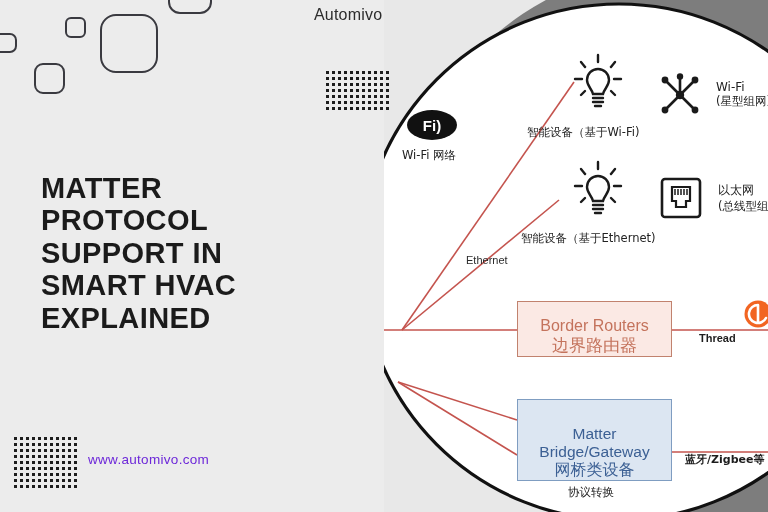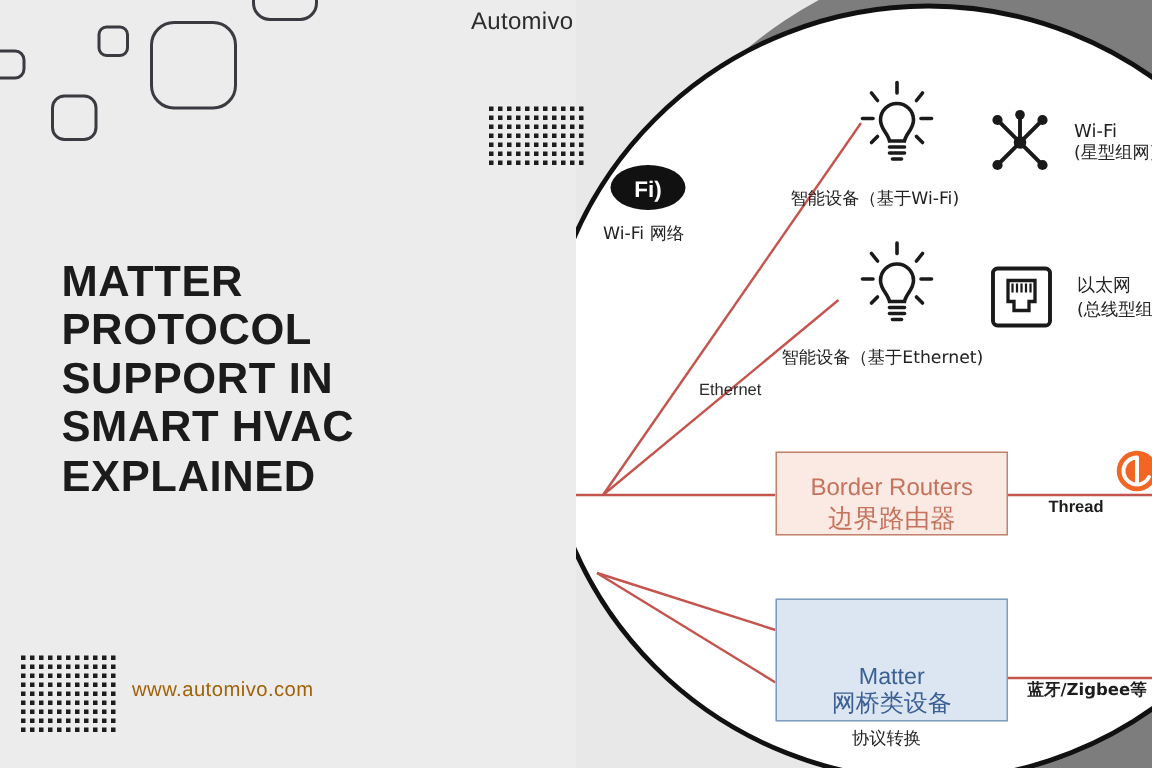--- a/index.html
+++ b/index.html
@@ -30,21 +30,21 @@
   #dots-bottom{left:14px;top:437px;grid-template-columns:repeat(11,6px);grid-template-rows:repeat(9,6px);}
   #dots-bottom i{width:3px;height:3px;}
 
   .brand-top{position:absolute;left:314px;top:6px;font-size:16px;color:#2c2c2c;letter-spacing:.2px;white-space:nowrap;}
 
   .headline{position:absolute;left:41px;top:172px;width:300px;
     font-size:29px;line-height:1.12;font-weight:bold;color:#1b1b1b;
     letter-spacing:.4px;text-transform:uppercase;}
   .headline div{white-space:nowrap;}
 
-  .site-url{position:absolute;left:88px;top:452px;font-size:13.5px;color:#a16207;letter-spacing:.3px;}
+  .site-url{position:absolute;left:88px;top:452px;font-size:13.5px;color:#6d28d9;letter-spacing:.3px;}
 
   
   .right-panel{position:absolute;left:384px;top:0;width:384px;height:512px;overflow:hidden;background:#e8e8e8;}
   .right-panel svg{position:absolute;left:0;top:0;}
 
   .diagram-layer{position:absolute;left:384px;top:0;width:384px;height:512px;overflow:hidden;pointer-events:none;}
   .diagram-layer > *{pointer-events:auto;}
 
   .nodebox{position:absolute;box-sizing:border-box;border:1px solid;
            display:flex;flex-direction:column;align-items:center;justify-content:flex-end;
@@ -172,20 +172,21 @@
 
   <div class="diagram-layer">
 
     <div class="nodebox" id="border-routers">
       <span class="ln">Border Routers</span>
       <span class="ln cn">边界路由器</span>
     </div>
 
     <div class="nodebox" id="matter-bridge">
       <span class="ln">Matter</span>
+      <span class="ln">Bridge/Gateway</span>
       <span class="ln cn">网桥类设备</span>
     </div>
 
     <div class="lbl cn" id="lbl-wifi-device">智能设备（基于Wi-Fi)</div>
     <div class="lbl cn" id="lbl-eth-device">智能设备（基于Ethernet)</div>
     <div class="lbl cn" id="lbl-wifi-net">Wi-Fi 网络</div>
     <div class="lbl" id="lbl-ethernet">Ethernet</div>
     <div class="lbl cn" id="lbl-protocol-conv">协议转换</div>
     <div class="lbl" id="lbl-thread">Thread</div>
     <div class="lbl cn" id="lbl-btzig">蓝牙/Zigbee等</div>

